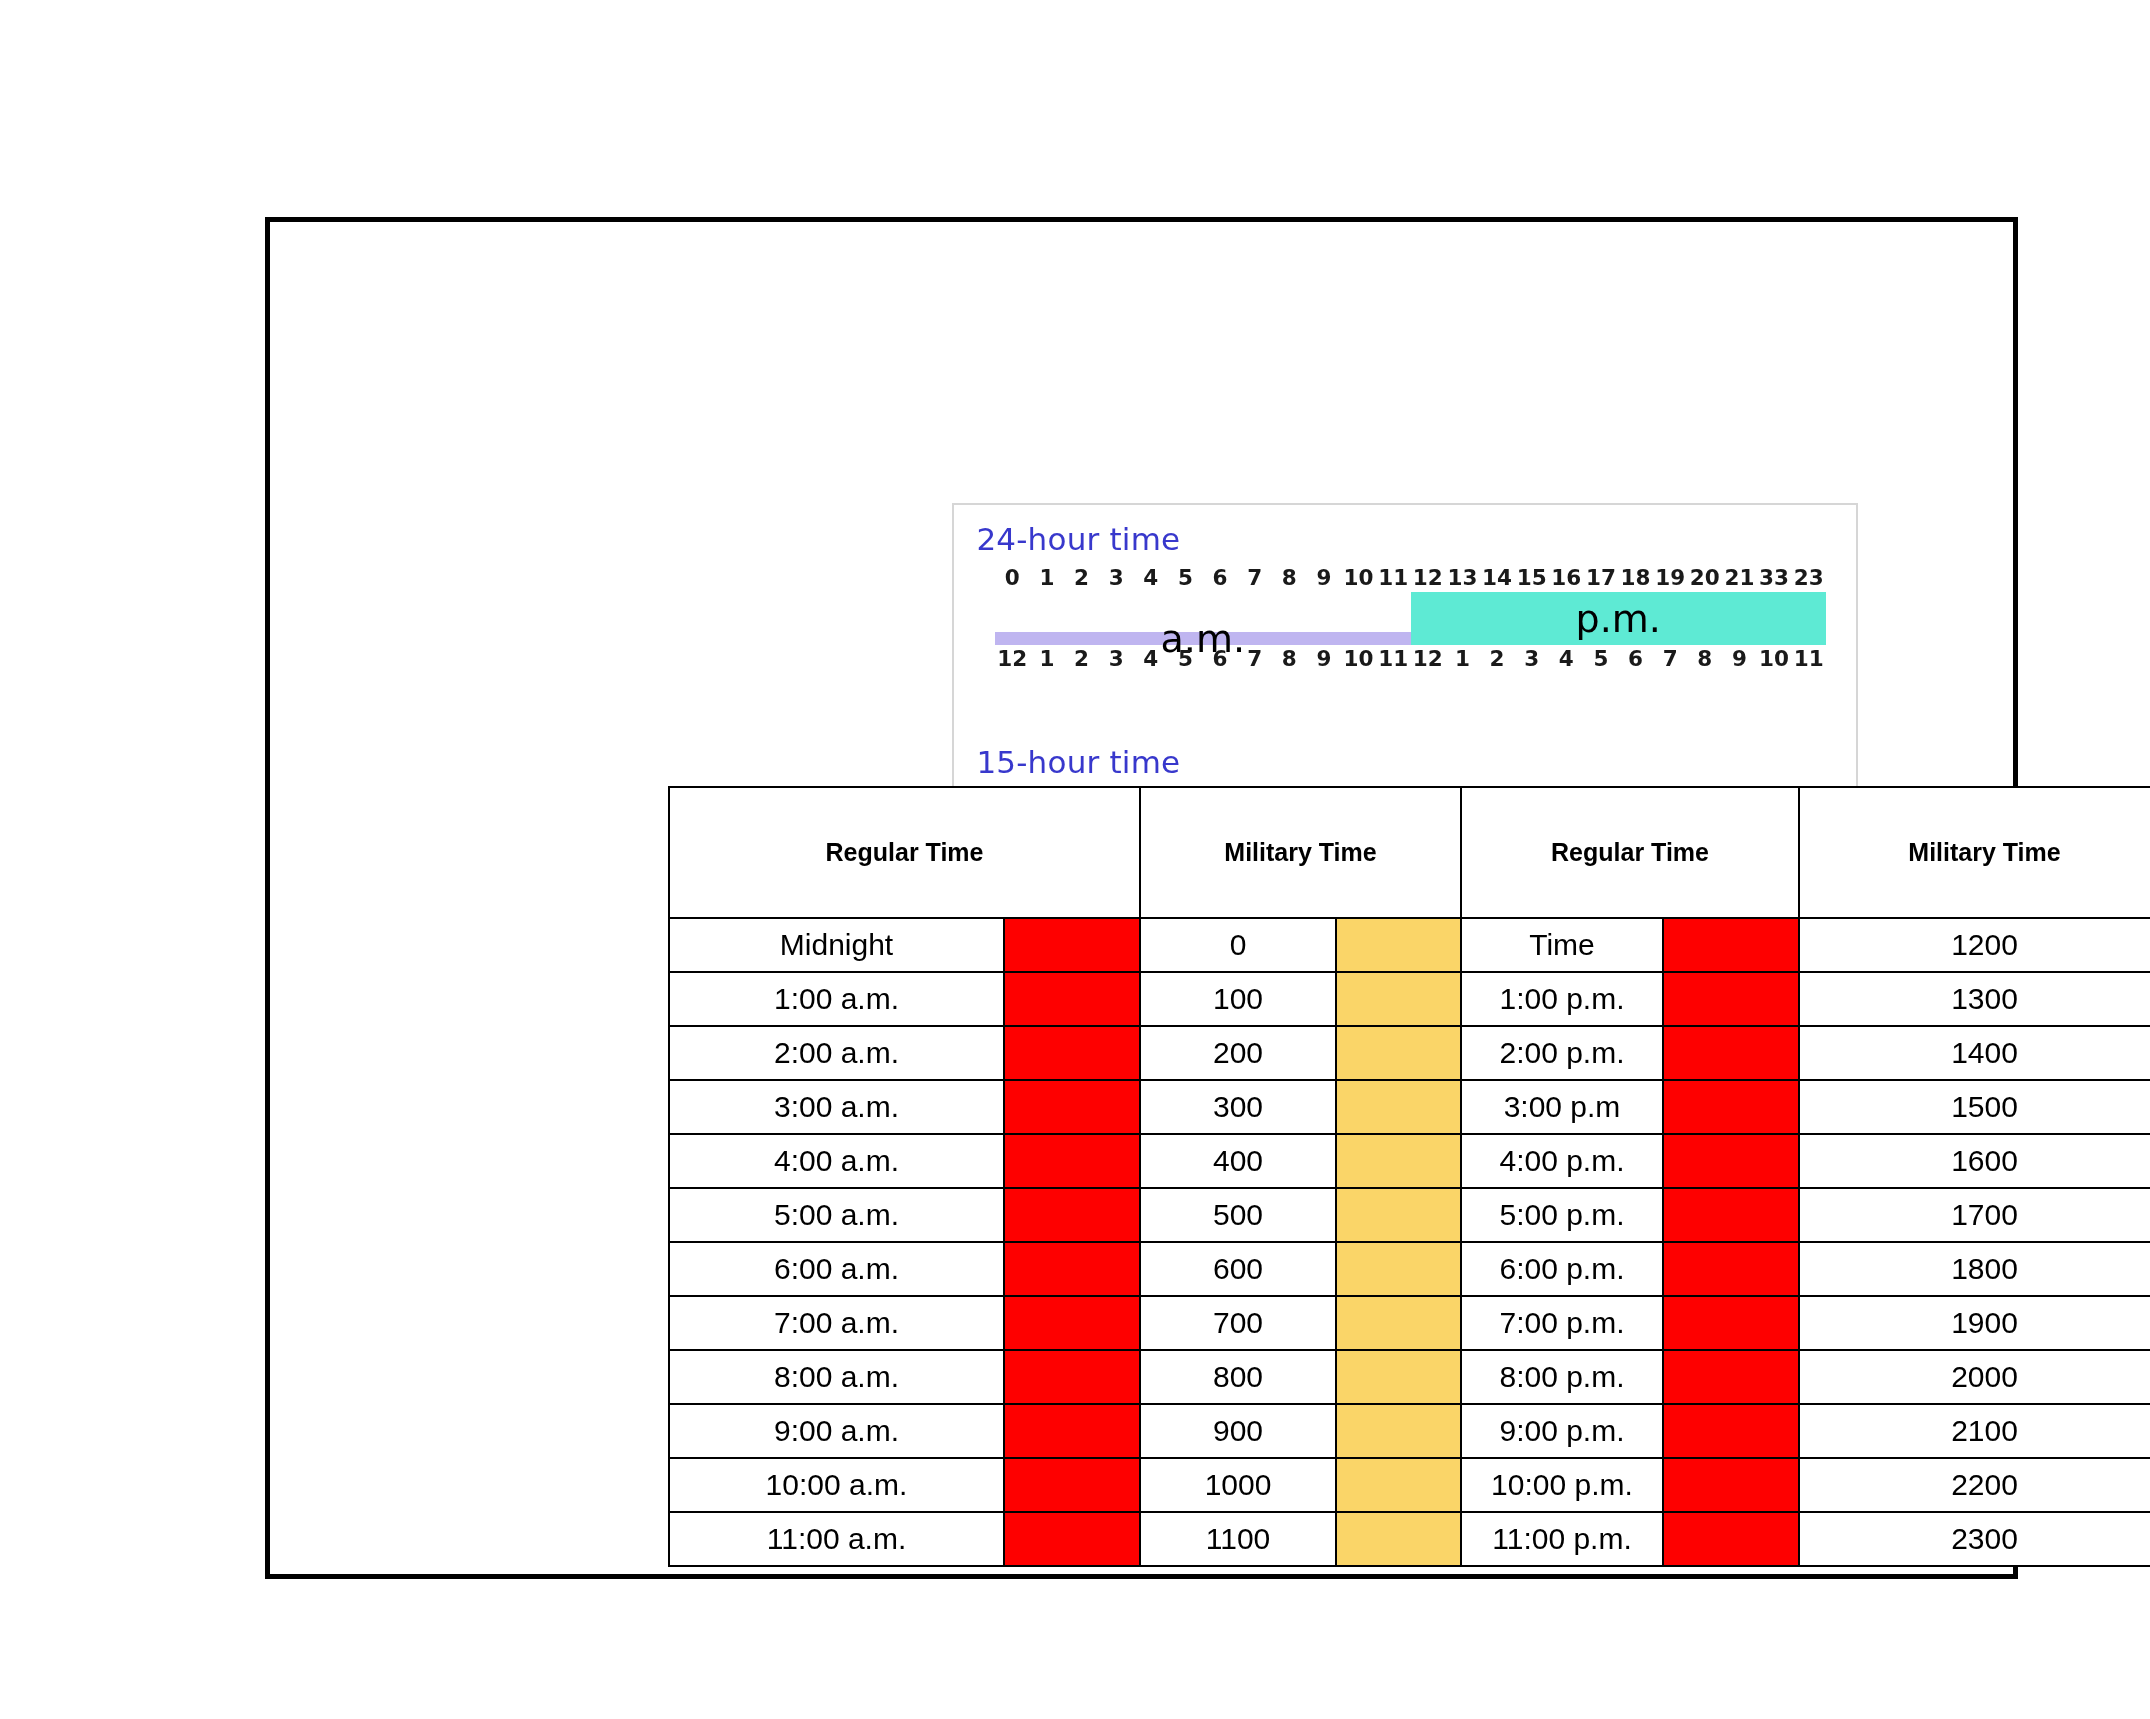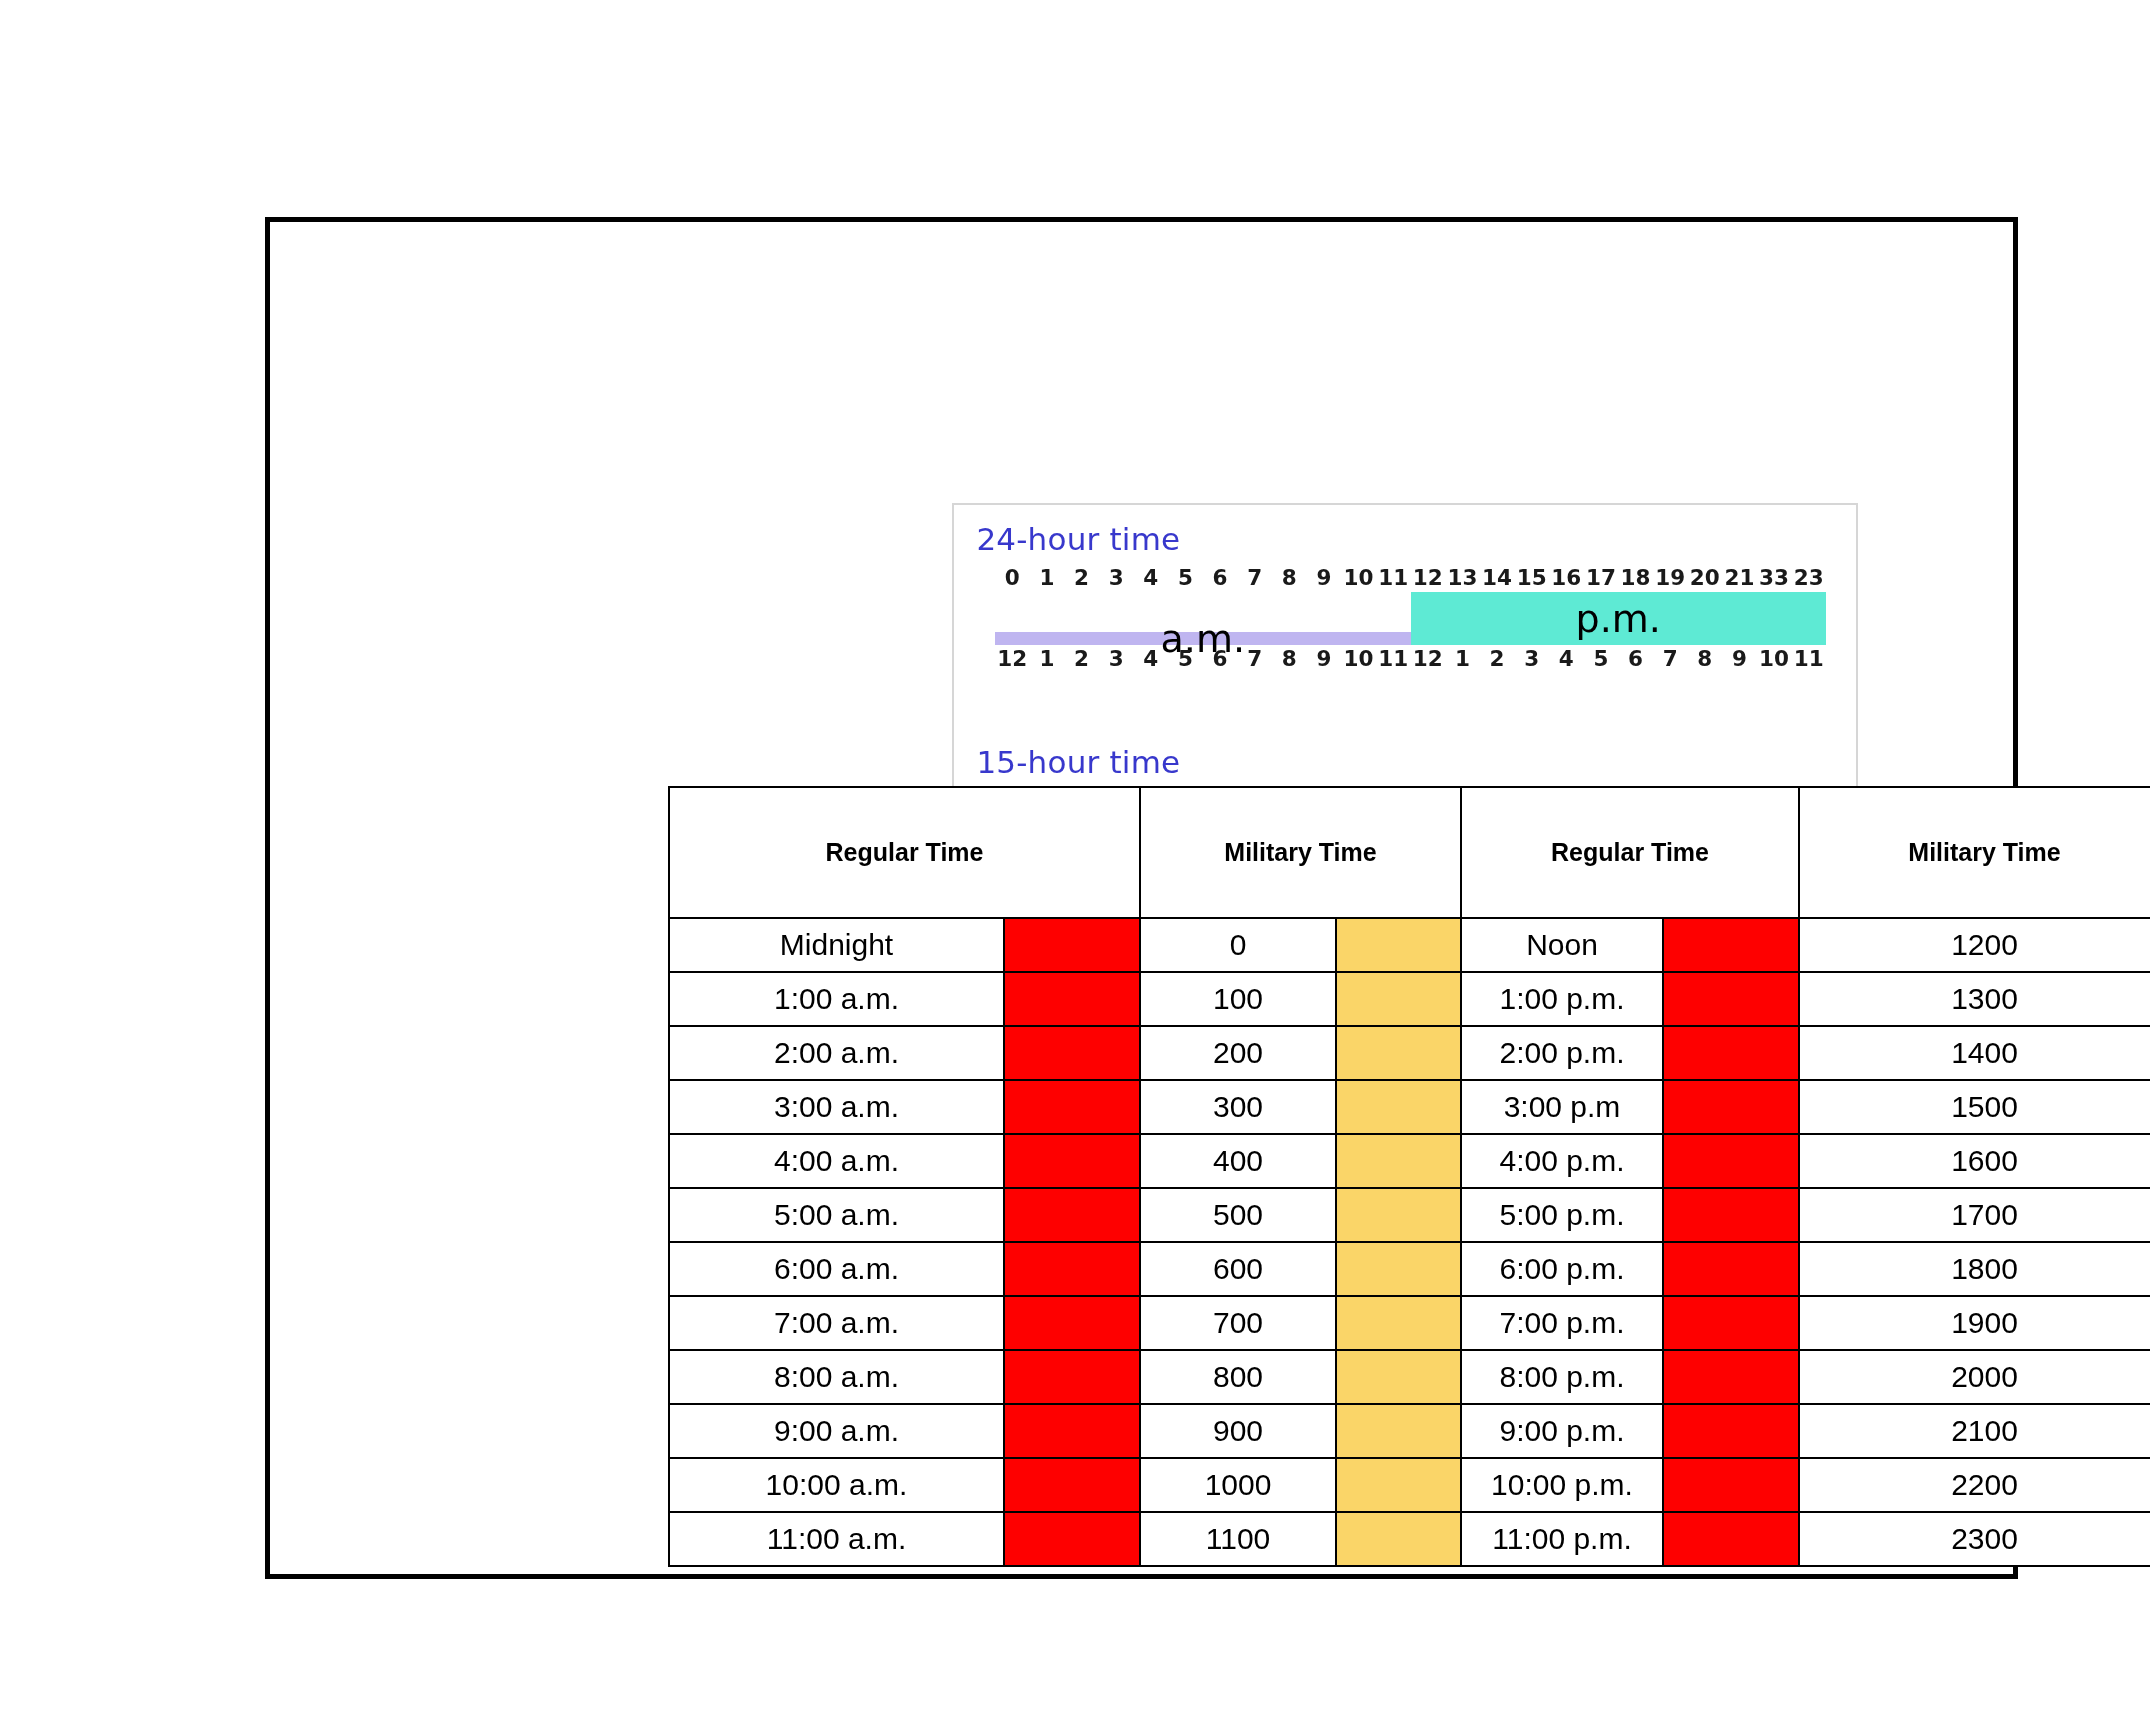--- a/index.html
+++ b/index.html
@@ -252,21 +252,21 @@
         <th class="hdr-cell">Military Time</th>
       </tr>
     </thead>
 
     <tbody id="table-body">
         <tr class="data-row">
           <td class="cell-text">Midnight</td>
           <td class="cell-red"></td>
           <td class="cell-text">0</td>
           <td class="cell-gold"></td>
-          <td class="cell-text">Noon</td>
+          <td class="cell-text">Time</td>
           <td class="cell-red"></td>
           <td class="cell-text">1200</td>
         </tr>
         <tr class="data-row">
           <td class="cell-text">1:00 a.m.</td>
           <td class="cell-red"></td>
           <td class="cell-text">100</td>
           <td class="cell-gold"></td>
           <td class="cell-text">1:00 p.m.</td>
           <td class="cell-red"></td>

